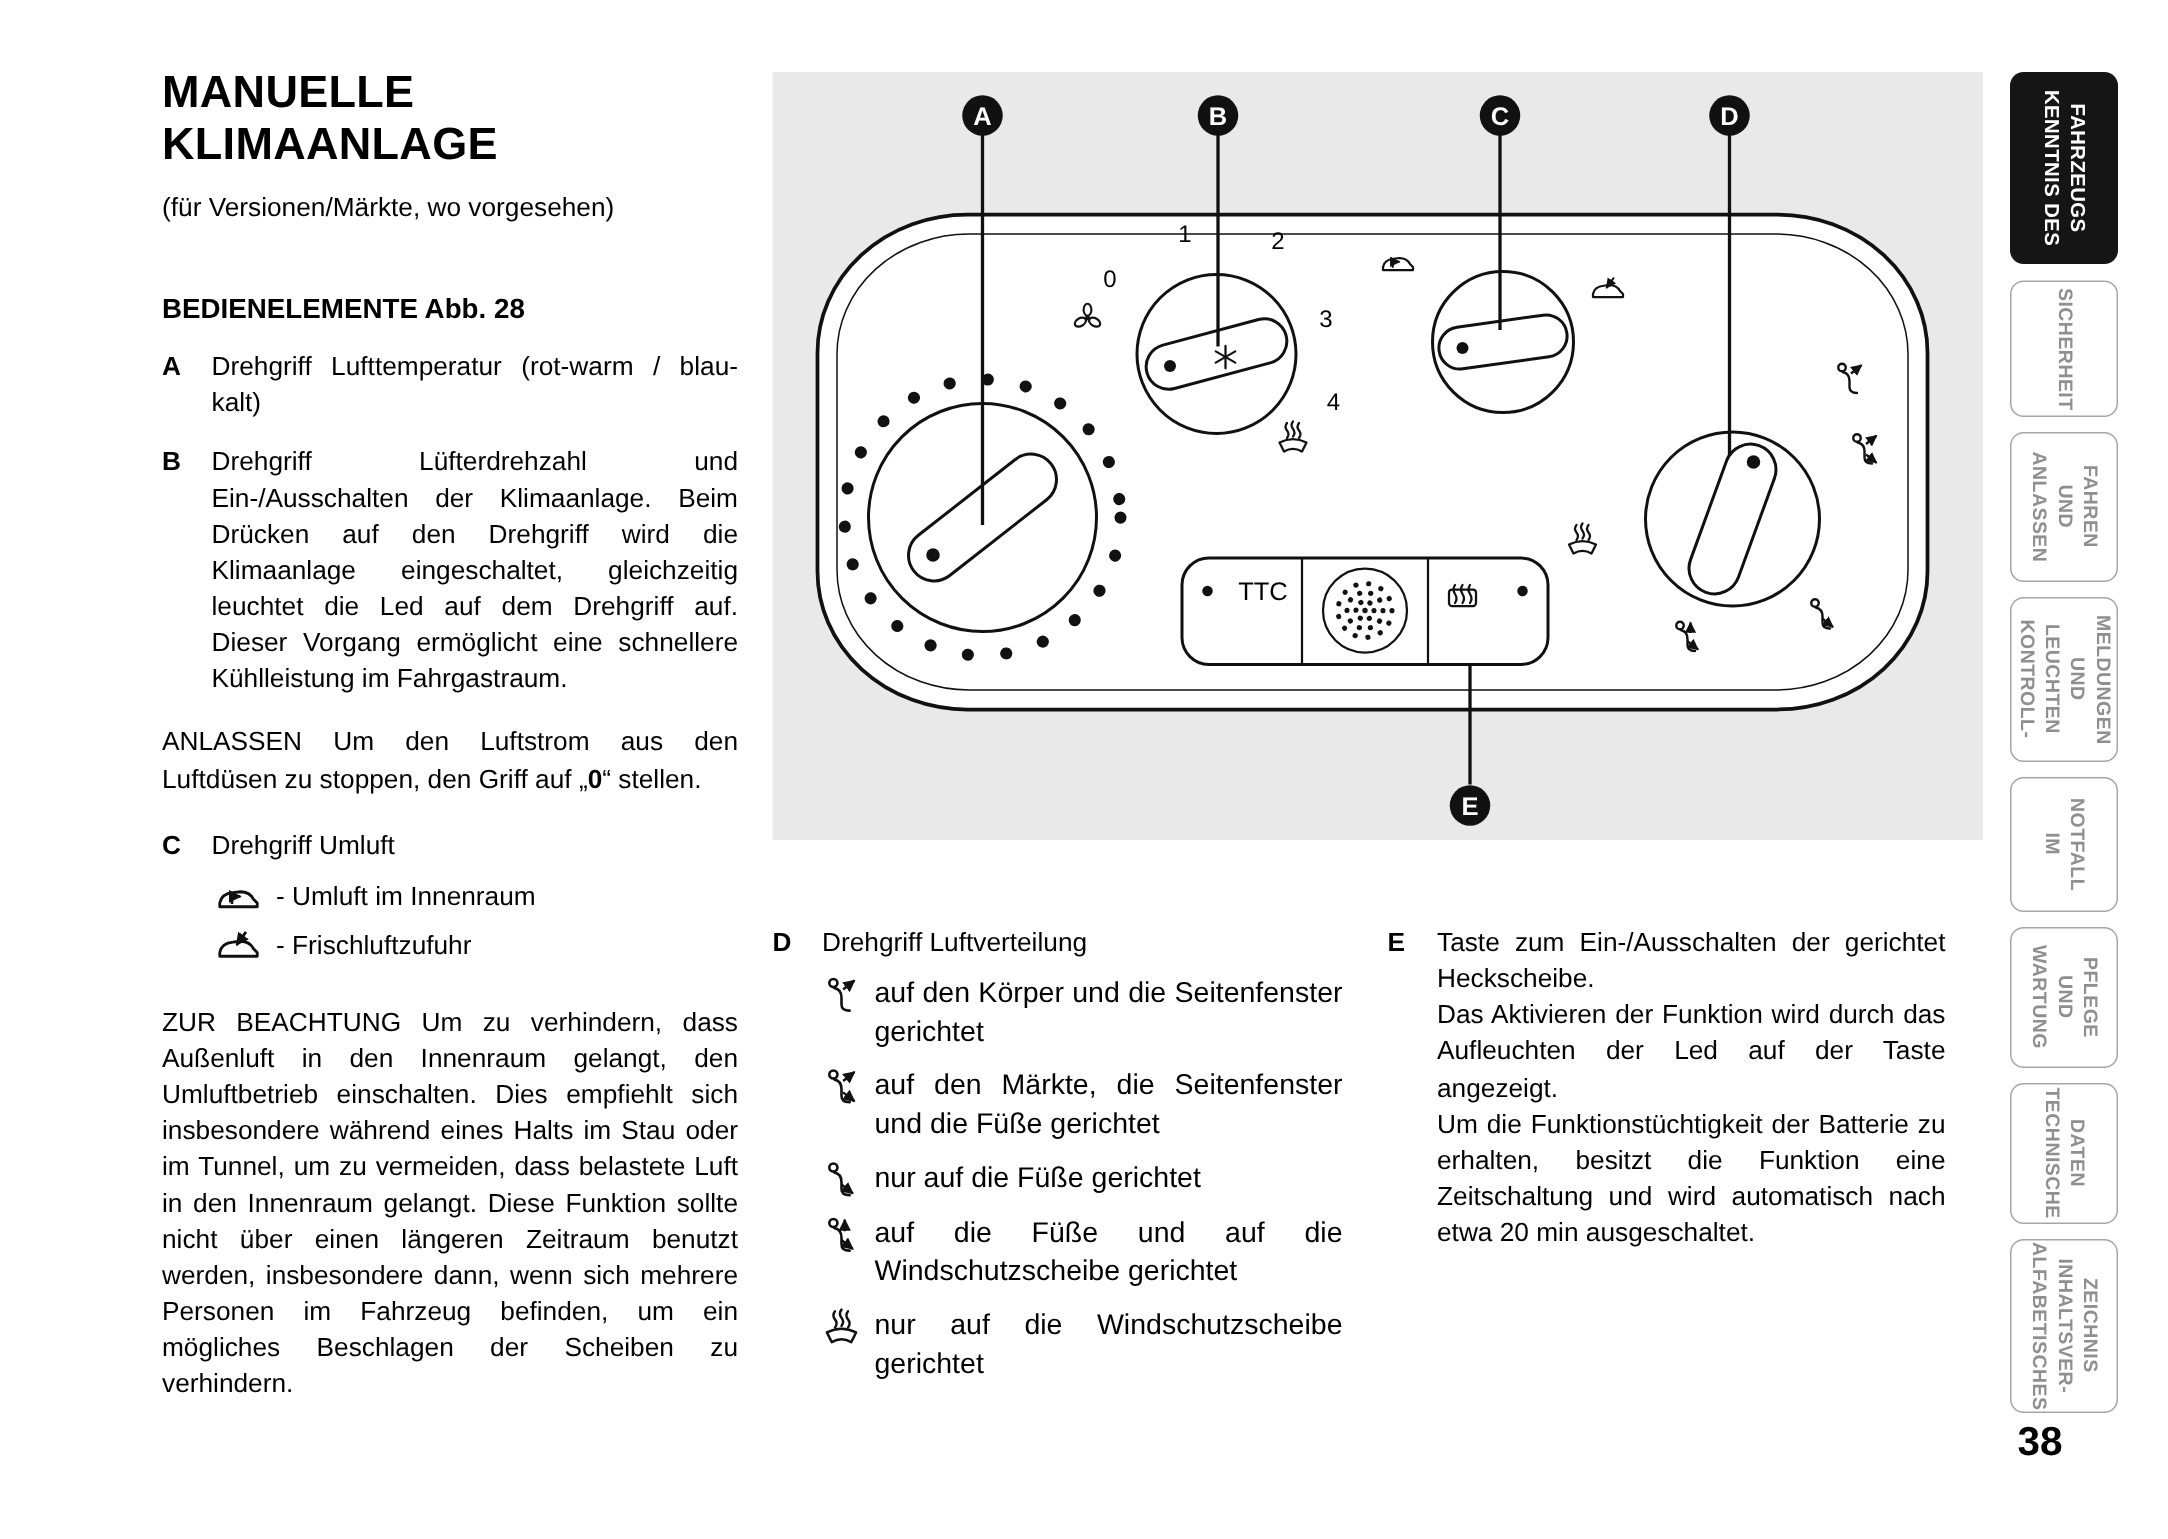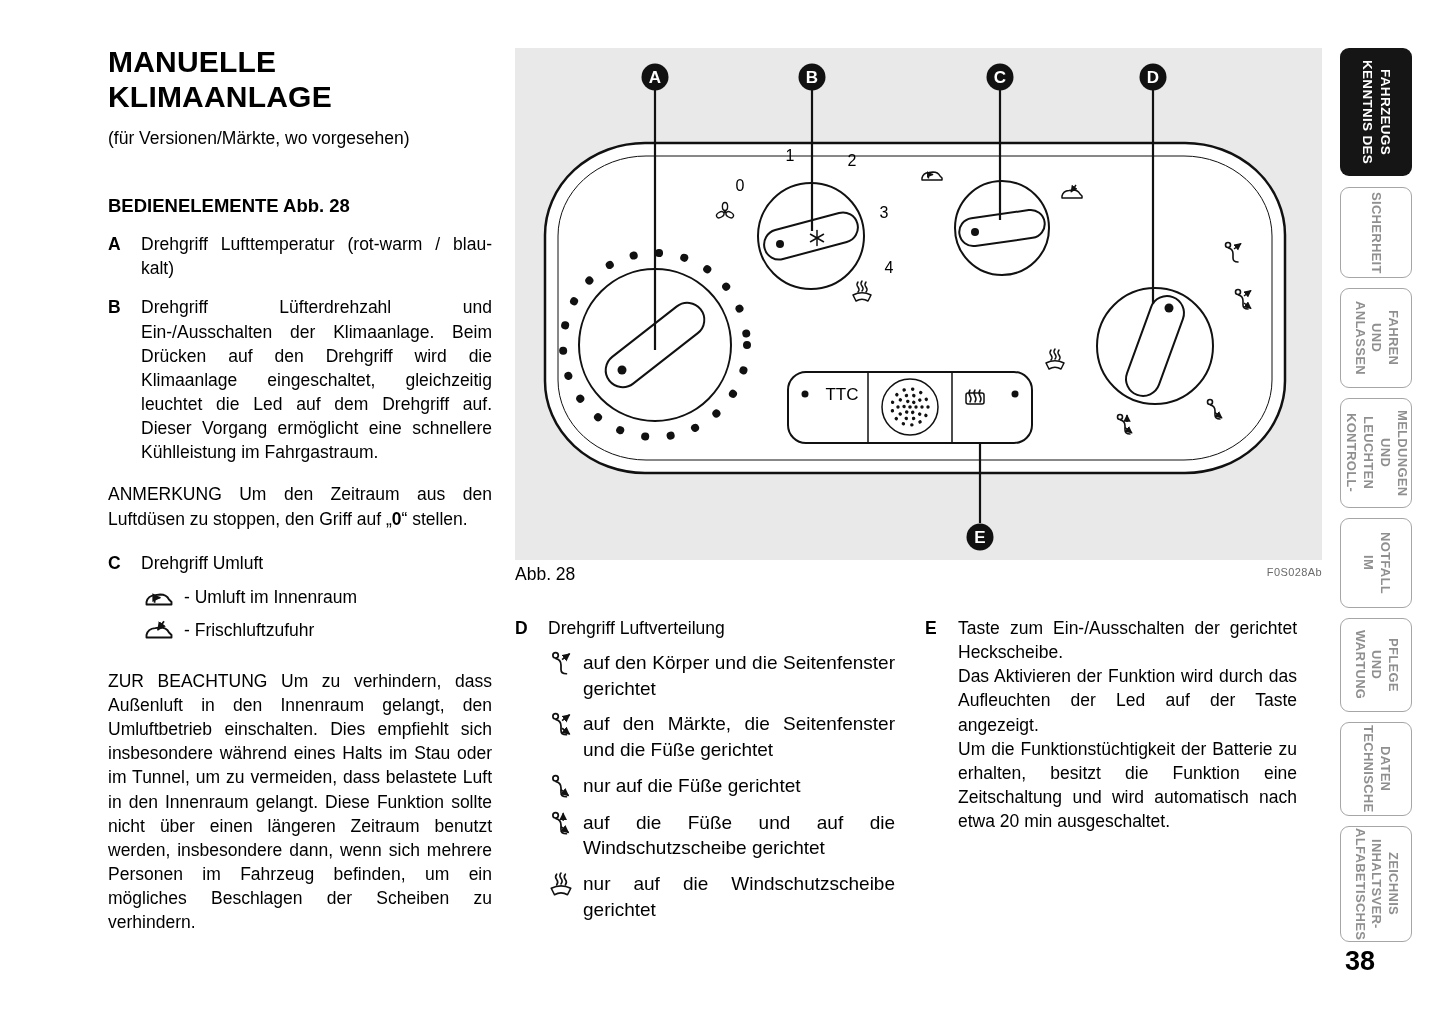--- a/index.html
+++ b/index.html
@@ -58,21 +58,21 @@
     <div class="kv">
       <span class="key">A</span>
       <p class="body just">Drehgriff Lufttemperatur (rot-warm / blau-kalt)</p>
     </div>
 
     <div class="kv">
       <span class="key">B</span>
       <p class="body just">Drehgriff Lüfterdrehzahl und Ein-/Ausschalten der Klimaanlage. Beim Drücken auf den Drehgriff wird die Klimaanlage eingeschaltet, gleichzeitig leuchtet die Led auf dem Drehgriff auf. Dieser Vorgang ermöglicht eine schnellere Kühlleistung im Fahrgastraum.</p>
     </div>
 
-    <p class="body just note"><span>ANMERKUNG Um den Zeitraum aus den Luftdüsen zu stoppen, den Griff auf „</span><b>0</b><span>“ stellen.</span></p>
+    <p class="body just note"><span>ANLASSEN Um den Luftstrom aus den Luftdüsen zu stoppen, den Griff auf „</span><b>0</b><span>“ stellen.</span></p>
 
     <div class="kv" style="margin-top:20px;">
       <span class="key">C</span>
       <p class="body">Drehgriff Umluft</p>
     </div>
 
     <div class="c-item">
       <svg class="li-ic" width="30" height="20" viewBox="0 0 24 16">
           <use href="#sym-recirc"></use>
         </svg>
@@ -256,24 +256,20 @@
             <text x="638" y="35" fill="#fff">D</text>
           </g>
         <g>
             <circle cx="465" cy="489" r="13.5" fill="#111"></circle>
             <text x="465" y="495" fill="#fff">E</text>
           </g>
       </g>
     </svg>
   </section>
 
-  <div class="fig-meta">
-    <span class="fig-caption">Abb. 28</span>
-    <span class="fig-code">F0S028Ab</span>
-  </div>
 
   <section class="d-col">
     <div class="kv" style="margin-top:0;">
       <span class="key">D</span>
       <p class="body">Drehgriff Luftverteilung</p>
     </div>
     <div class="d-item">
       <svg class="li-ic" width="26" height="26" viewBox="0 0 24 24">
           <use href="#sym-d-face"></use>
         </svg>

